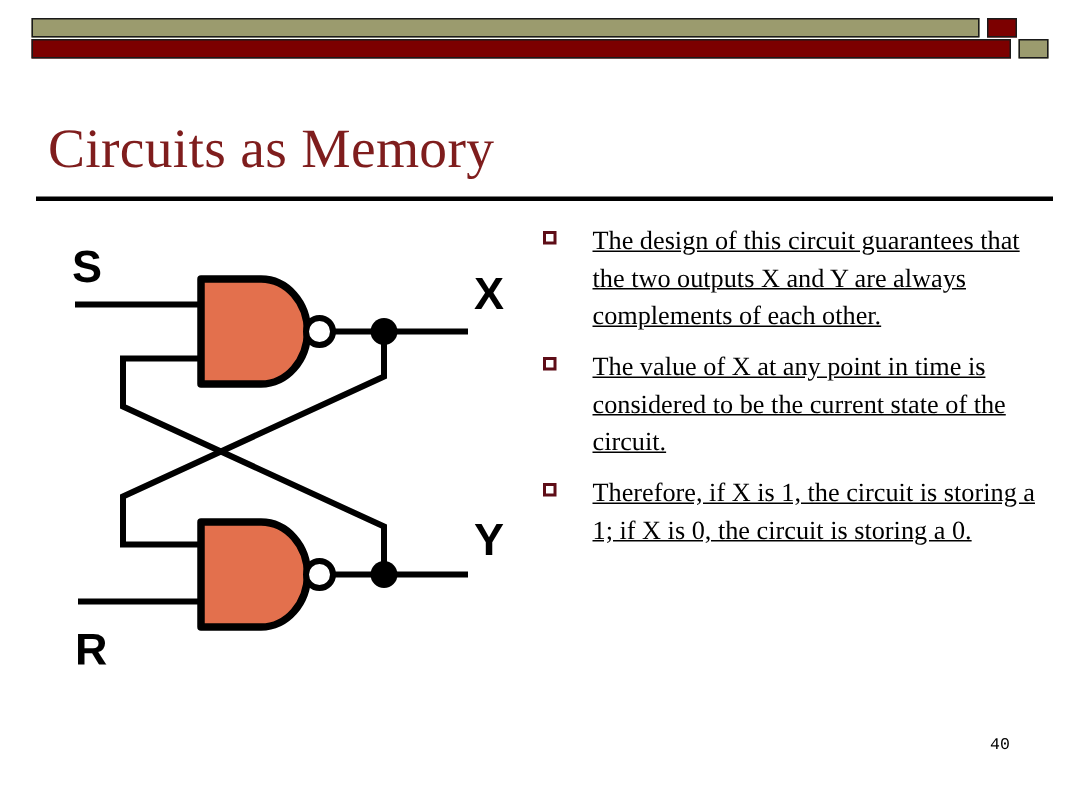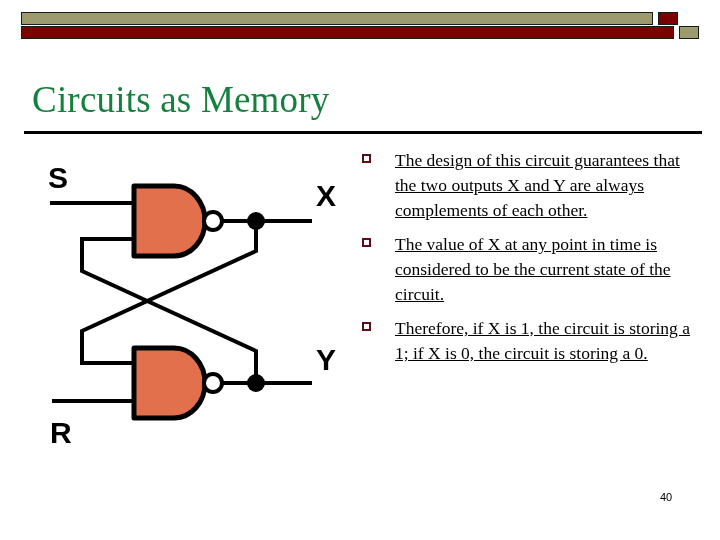--- a/index.html
+++ b/index.html
@@ -60,21 +60,21 @@
     border: 1px solid #1a1a1a;
     box-sizing: border-box;
   }
 
   
   #page-title {
     position: absolute;
     left: 32px;
     top: 78px;
     font-size: 37px;
-    color: #15803d;
+    color: #7f1d1d;
     font-family: "Liberation Serif", serif;
     letter-spacing: 0.2px;
     white-space: nowrap;
   }
   #title-rule {
     position: absolute;
     left: 24px;
     top: 131px;
     width: 678px;
     height: 3px;
@@ -121,21 +121,21 @@
     font-family: "Liberation Serif", serif;
   }
 
   
   #page-number {
     position: absolute;
     left: 660px;
     top: 491px;
     font-size: 11px;
     color: #000000;
-    font-family: Liberation Sans, sans-serif;
+    font-family: Liberation Mono, monospace;
   }
 </style>
 </head>
 <body>
 
 <div id="header-banner">
   <div class="banner-row" id="banner-bar-top"></div>
   <div id="banner-square-top"></div>
   <div class="banner-row" id="banner-bar-bottom"></div>
   <div id="banner-square-bottom"></div>

